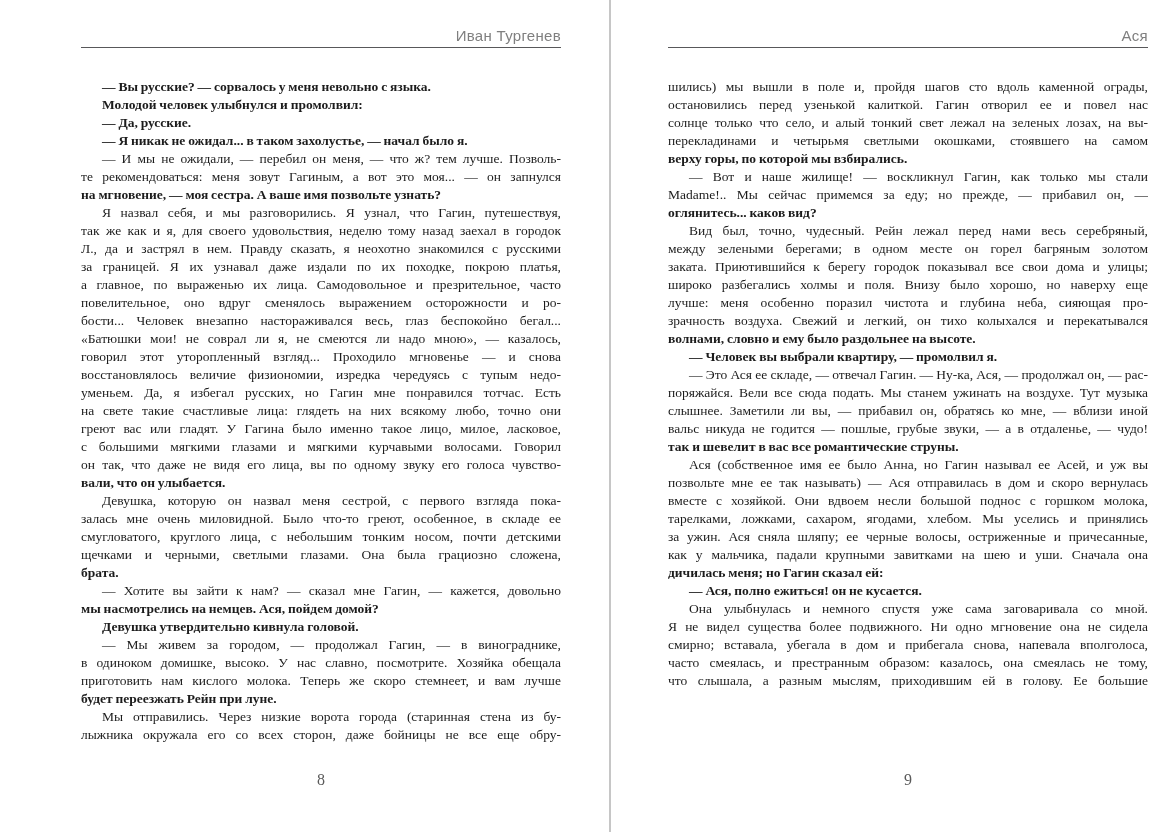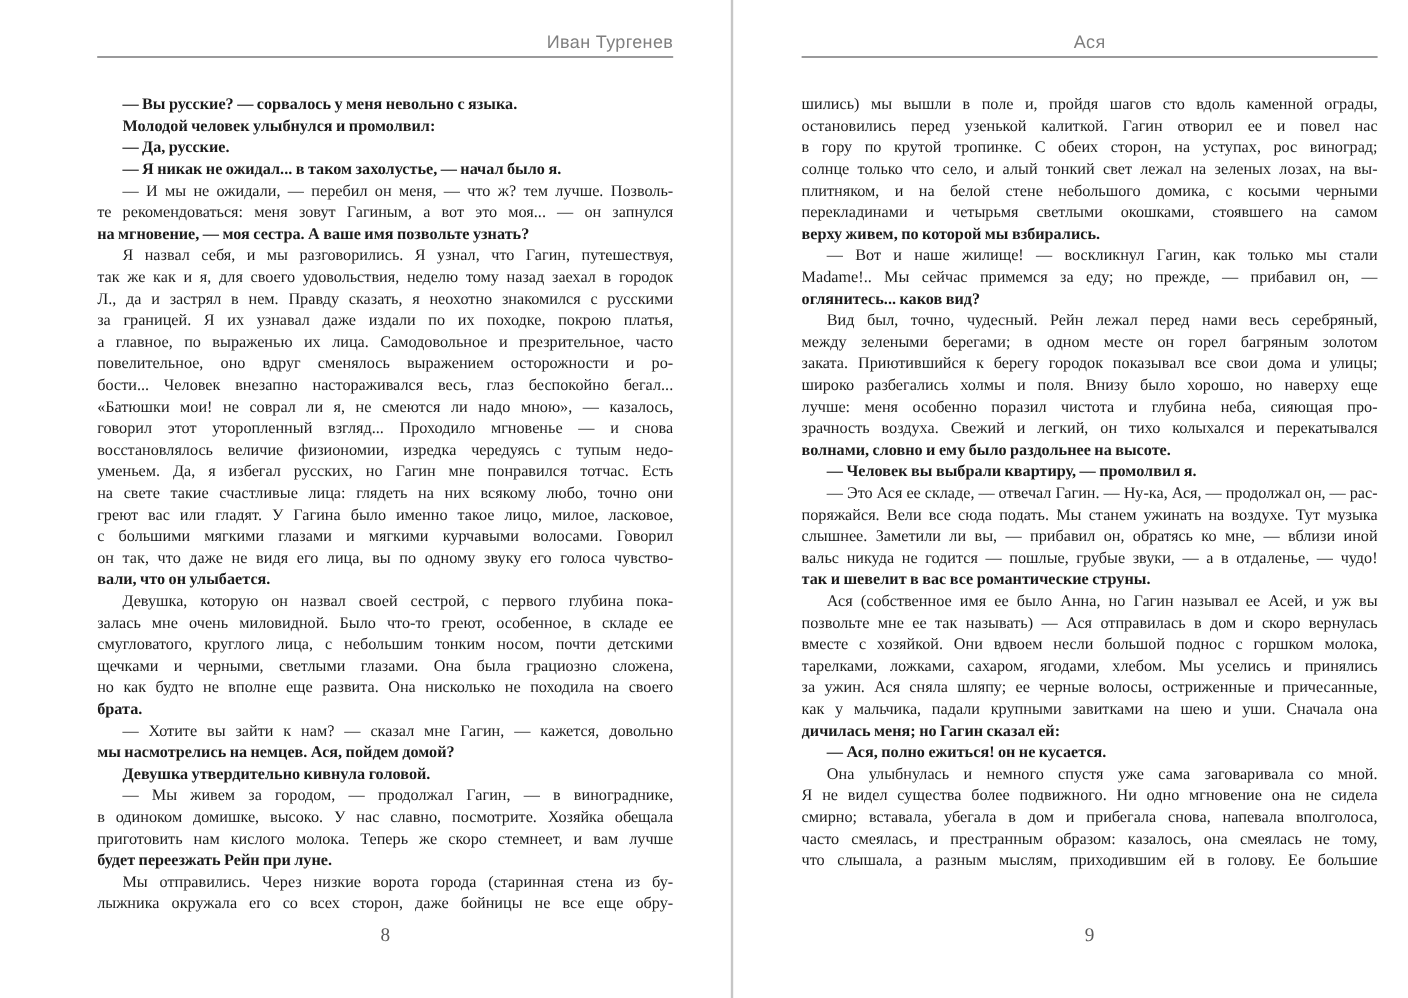--- a/index.html
+++ b/index.html
@@ -39,21 +39,21 @@
     left: 57px;
     width: 480px;
     height: 19px;
     font-family: "Liberation Sans", "DejaVu Sans", sans-serif;
     font-size: 15px;
     line-height: 19px;
     letter-spacing: 0.3px;
     color: #7f7f7f;
   }
   .running-header.align-right { text-align: right; }
-  .running-header.align-left  { text-align: center; }
+  .running-header.align-left  { text-align: right; }
   .header-rule {
     position: absolute;
     top: 47px;
     left: 57px;
     width: 480px;
     height: 1px;
     background: #58585a;
   }
   .textblock {
     position: absolute;
@@ -113,25 +113,24 @@
         <div class="line">бости... Человек внезапно настораживался весь, глаз беспокойно бегал...</div>
         <div class="line">«Батюшки мои! не соврал ли я, не смеются ли надо мною», — казалось,</div>
         <div class="line">говорил этот уторопленный взгляд... Проходило мгновенье — и снова</div>
         <div class="line">восстановлялось величие физиономии, изредка чередуясь с тупым недо-</div>
         <div class="line">уменьем. Да, я избегал русских, но Гагин мне понравился тотчас. Есть</div>
         <div class="line">на свете такие счастливые лица: глядеть на них всякому любо, точно они</div>
         <div class="line">греют вас или гладят. У Гагина было именно такое лицо, милое, ласковое,</div>
         <div class="line">с большими мягкими глазами и мягкими курчавыми волосами. Говорил</div>
         <div class="line">он так, что даже не видя его лица, вы по одному звуку его голоса чувство-</div>
         <div class="line end">вали, что он улыбается.</div>
-        <div class="line indent">Девушка, которую он назвал своей сестрой, с первого глубина пока-</div>
+        <div class="line indent">Девушка, которую он назвал меня сестрой, с первого взгляда пока-</div>
         <div class="line">залась мне очень миловидной. Было что-то греют, особенное, в складе ее</div>
         <div class="line">смугловатого, круглого лица, с небольшим тонким носом, почти детскими</div>
         <div class="line">щечками и черными, светлыми глазами. Она была грациозно сложена,</div>
-        <div class="line">но как будто не вполне еще развита. Она нисколько не походила на своего</div>
         <div class="line end">брата.</div>
         <div class="line indent">— Хотите вы зайти к нам? — сказал мне Гагин, — кажется, довольно</div>
         <div class="line end">мы насмотрелись на немцев. Ася, пойдем домой?</div>
         <div class="line indent end">Девушка утвердительно кивнула головой.</div>
         <div class="line indent">— Мы живем за городом, — продолжал Гагин, — в винограднике,</div>
         <div class="line">в одиноком домишке, высоко. У нас славно, посмотрите. Хозяйка обещала</div>
         <div class="line">приготовить нам кислого молока. Теперь же скоро стемнеет, и вам лучше</div>
         <div class="line end">будет переезжать Рейн при луне.</div>
         <div class="line indent">Мы отправились. Через низкие ворота города (старинная стена из бу-</div>
         <div class="line">лыжника окружала его со всех сторон, даже бойницы не все еще обру-</div>
@@ -140,25 +139,23 @@
   </div>
 
   <div class="divider"></div>
 
   <div class="page right">
     <div class="running-header align-left">Ася</div>
     <div class="header-rule"></div>
     <div class="textblock">
         <div class="line">шились) мы вышли в поле и, пройдя шагов сто вдоль каменной ограды,</div>
         <div class="line">остановились перед узенькой калиткой. Гагин отворил ее и повел нас</div>
-        <div class="line">в гору по крутой тропинке. С обеих сторон, на уступах, рос виноград;</div>
         <div class="line">солнце только что село, и алый тонкий свет лежал на зеленых лозах, на вы-</div>
-        <div class="line">плитняком, и на белой стене небольшого домика, с косыми черными</div>
         <div class="line">перекладинами и четырьмя светлыми окошками, стоявшего на самом</div>
-        <div class="line end">верху живем, по которой мы взбирались.</div>
+        <div class="line end">верху горы, по которой мы взбирались.</div>
         <div class="line indent">— Вот и наше жилище! — воскликнул Гагин, как только мы стали</div>
         <div class="line">Madame!.. Мы сейчас примемся за еду; но прежде, — прибавил он, —</div>
         <div class="line end">оглянитесь... каков вид?</div>
         <div class="line indent">Вид был, точно, чудесный. Рейн лежал перед нами весь серебряный,</div>
         <div class="line">между зелеными берегами; в одном месте он горел багряным золотом</div>
         <div class="line">заката. Приютившийся к берегу городок показывал все свои дома и улицы;</div>
         <div class="line">широко разбегались холмы и поля. Внизу было хорошо, но наверху еще</div>
         <div class="line">лучше: меня особенно поразил чистота и глубина неба, сияющая про-</div>
         <div class="line">зрачность воздуха. Свежий и легкий, он тихо колыхался и перекатывался</div>
         <div class="line end">волнами, словно и ему было раздольнее на высоте.</div>

